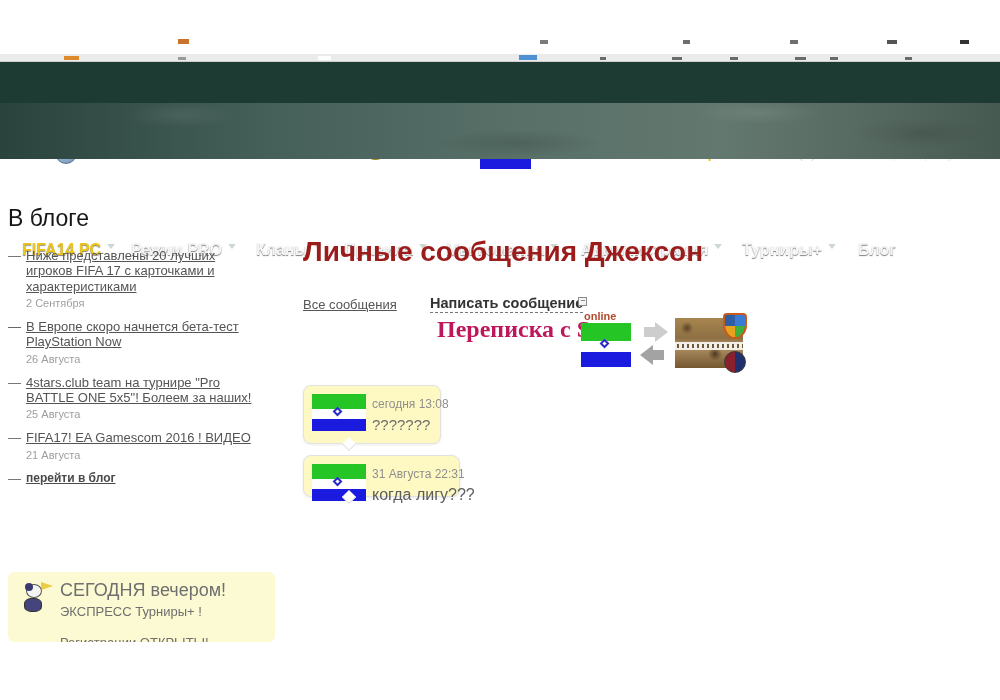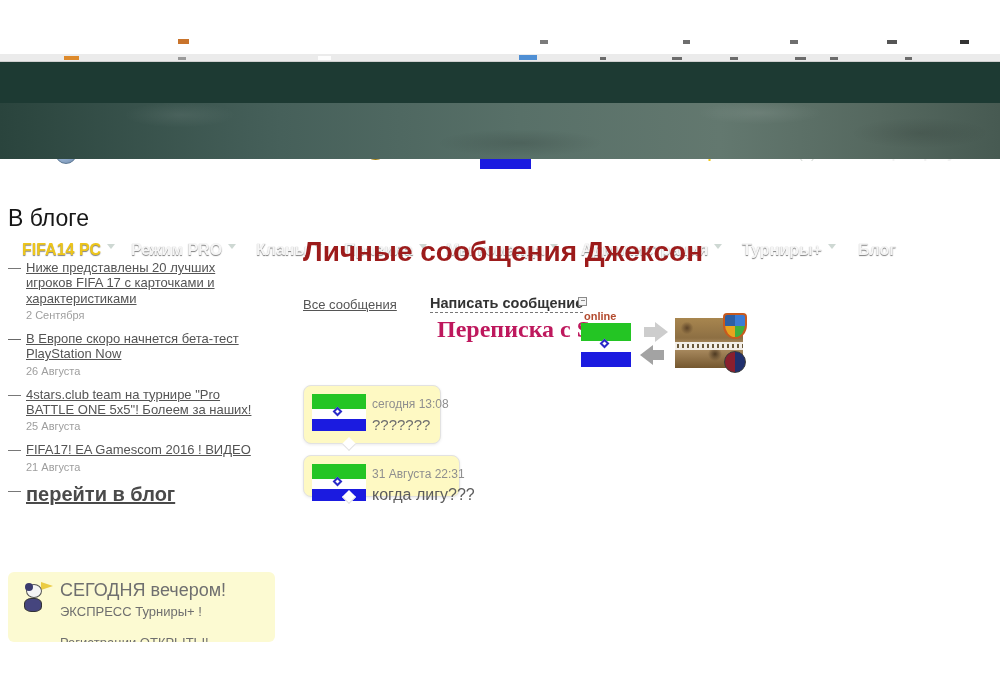--- a/index.html
+++ b/index.html
@@ -45,26 +45,26 @@
       radial-gradient(ellipse 90px 16px at 760px 10px, rgba(255,255,255,.08), transparent 70%),
       radial-gradient(ellipse 100px 22px at 920px 30px, rgba(0,0,0,.10), transparent 70%); }
   .nav-item { position:absolute; top:138px; font-size:16px; font-weight:bold; color:#f5f5f5; text-decoration:none;
     text-shadow:0 1px 1px rgba(0,0,0,.5); white-space:nowrap; }
   .nav-item.active { color:#eec61a; }
   .chev { display:inline-block; width:0; height:0; border-left:4px solid transparent; border-right:4px solid transparent;
     border-top:5px solid #c6d1cb; margin-left:6px; vertical-align:super; opacity:.85; }
 
   
   .sidebar { position:absolute; left:8px; top:205px; width:255px; }
-  .sidebar-title { font-size:23px; color:#161616; font-weight:normal; margin-bottom:28px; }
+  .sidebar-title { font-size:23px; color:#161616; font-weight:normal; margin-bottom:16px; }
   .blog-item { position:relative; padding-left:18px; margin-bottom:10px; }
   .blog-item::before { content:"\2014"; position:absolute; left:0; top:0; color:#666; font-size:13px; }
   .blog-link { font-size:13px; line-height:1.18; color:#545454; text-decoration:underline; display:block; }
   .blog-date { font-size:11px; color:#9e9e9e; margin-top:3px; }
-  .goto-blog { font-size:20px; font-weight:bold; color:#4a4a4a; }
+  .goto-blog { font-size:12px; font-weight:bold; color:#4a4a4a; }
 
   .promo-box { position:absolute; left:8px; top:572px; width:267px; height:70px; background:#fcfad2; border-radius:6px; overflow:hidden; }
   .mascot-icon { position:absolute; left:14px; top:10px; width:32px; height:36px; }
   .mascot-icon .head { position:absolute; left:4px; top:2px; width:16px; height:14px; border-radius:50%;
     background:#f4f4f4; border:1px solid #555; }
   .mascot-icon .patch { position:absolute; left:3px; top:1px; width:8px; height:8px; border-radius:50%; background:#3a3a6e; }
   .mascot-icon .body { position:absolute; left:2px; top:16px; width:18px; height:14px; border-radius:40%;
     background:#45457e; border:1px solid #333; }
   .mascot-icon .horn { position:absolute; left:19px; top:0; width:0; height:0;
     border-left:12px solid #e8c32a; border-top:4px solid transparent; border-bottom:4px solid transparent; opacity:.85; }

